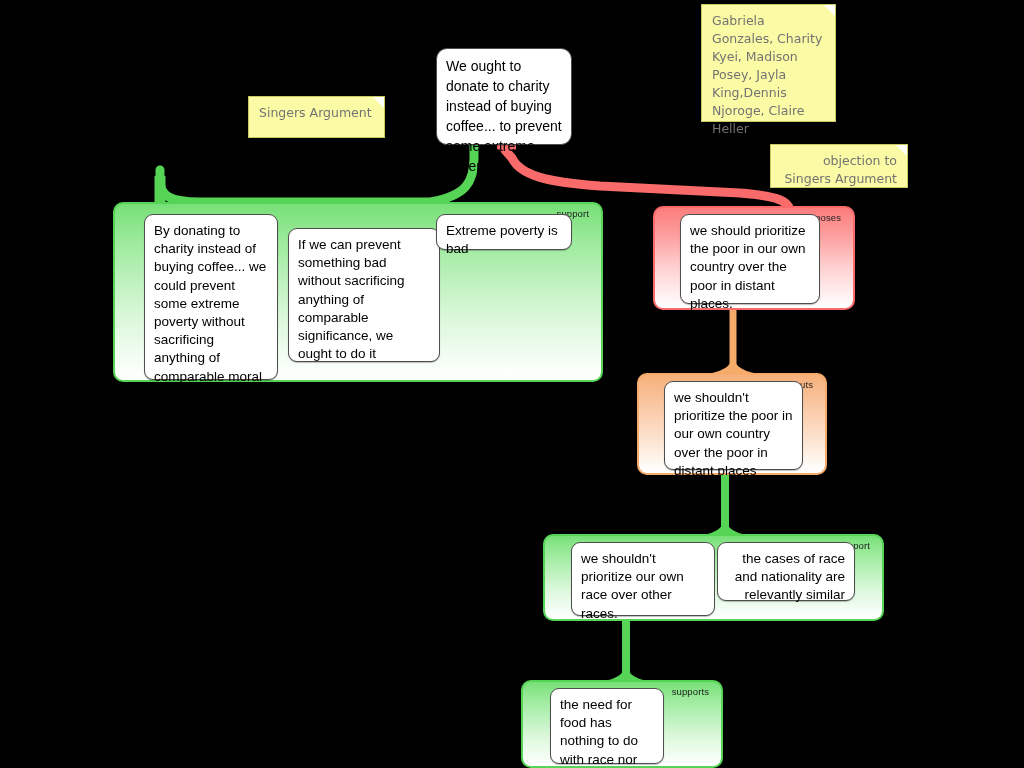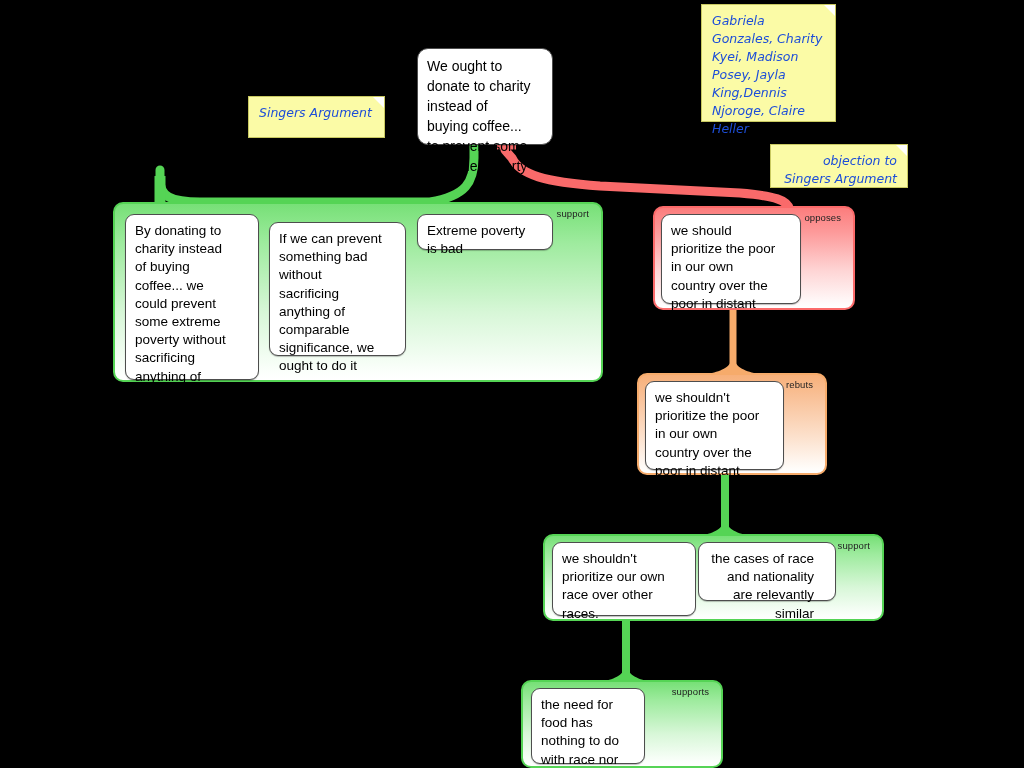--- a/index.html
+++ b/index.html
@@ -30,24 +30,25 @@
   
   .claim-box {
     position: absolute;
     box-sizing: border-box;
     background: #ffffff;
     border: 1px solid #4d4d4d;
     border-radius: 9px;
     color: #000000;
     font-size: 13.5px;
     line-height: 18.2px;
-    padding: 7px 21px 6px 9px;
+    padding: 7px 9px 6px 9px;
     font-family: "Liberation Sans", sans-serif;
     box-shadow: 0 1px 1px rgba(0,0,0,0.25);
     z-index: 6;
+    margin-left: 19px;
   }
   .claim-box.root {
     font-size: 14px;
     line-height: 20px;
     border-radius: 11px;
   }
 
   
   .group {
     position: absolute;
@@ -77,28 +78,27 @@
     border: 2px solid #f6ab6b;
     background: linear-gradient(to bottom, #f7b07a 0%, #f9c39b 25%, #fce0cb 62%, #fffcf9 95%, #ffffff 100%);
   }
 
   
   .note {
     position: absolute;
     box-sizing: border-box;
     background: #fbfba6;
     border: 1px solid #c8c860;
-    color: #1d4ed8;
+    color: #737373;
     font-family: "DejaVu Sans", sans-serif;
     font-size: 12.5px;
     line-height: 18px;
     padding: 7px 10px 0 10px;
     box-shadow: 2px 2px 0 rgba(0,0,0,0.35);
     z-index: 9;
-    font-style: italic;
   }
   .note .fold {
     position: absolute;
     top: 0;
     right: 0;
     width: 0;
     height: 0;
     border-left: 11px solid transparent;
     border-top: 11px solid #ffffff;
   }
@@ -142,21 +142,21 @@
       <path d="M 626 660 C 626 674 617 678 605 681 L 647 681 C 635 678 626 674 626 660 Z" fill="#55d455"></path>
     </g>
   </svg>
 
   <div class="claim-box root" style="left:417px; top:48px; width:136px; height:97px;">We ought to donate to charity instead of buying coffee...  to prevent some extreme poverty</div>
 
   <div class="group support-green" style="left:113px; top:202px; width:490px; height:180px;">
     <span class="group-label">support</span>
   </div>
   <div class="claim-box" style="left:125px; top:214px; width:134px; height:166px;">By donating to charity instead of buying coffee... we could prevent some extreme poverty without sacrificing anything of comparable moral significance</div>
-  <div class="claim-box" style="left:269px; top:222px; width:137px; height:134px;">If we can prevent something bad without sacrificing anything of comparable significance, we ought to do it</div>
+  <div class="claim-box" style="left:269px; top:228px; width:152px; height:134px;">If we can prevent something bad without sacrificing anything of comparable significance, we ought to do it</div>
   <div class="claim-box" style="left:417px; top:214px; width:136px; height:36px;">Extreme poverty is bad</div>
 
   <div class="group opposes-red" style="left:653px; top:206px; width:202px; height:104px;">
     <span class="group-label">opposes</span>
   </div>
   <div class="claim-box" style="left:661px; top:214px; width:140px; height:90px;">we should prioritize the poor in our own country over the poor in distant places.</div>
 
   <div class="group rebuts-orange" style="left:637px; top:373px; width:190px; height:102px;">
     <span class="group-label">rebuts</span>
   </div>

